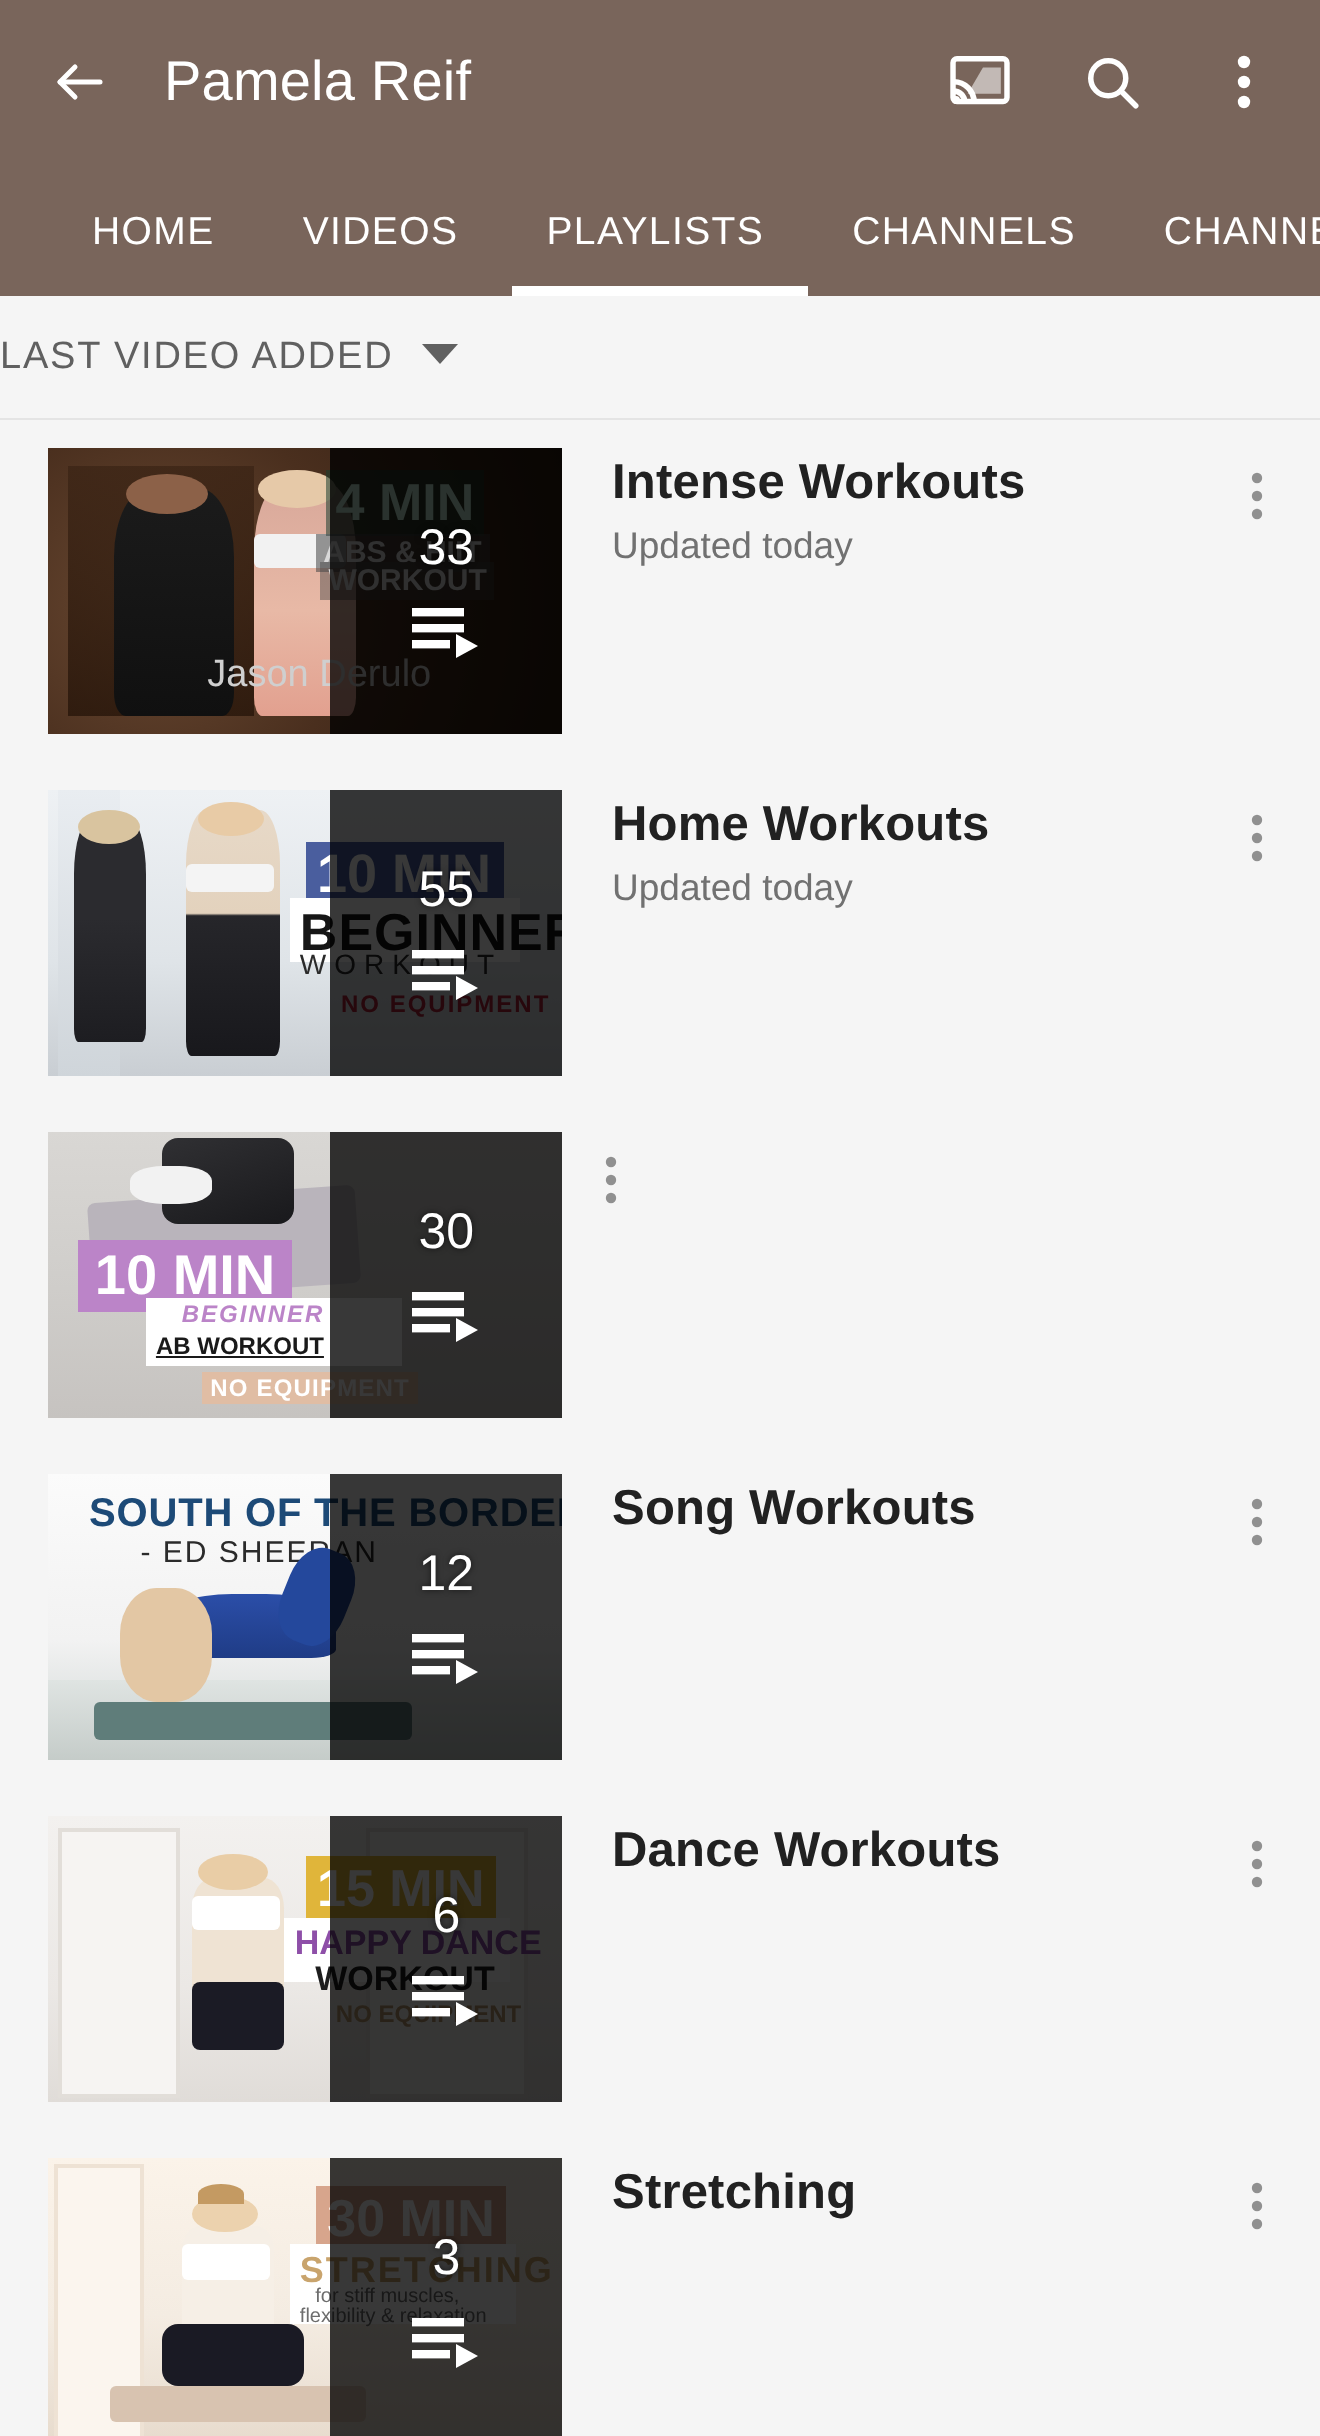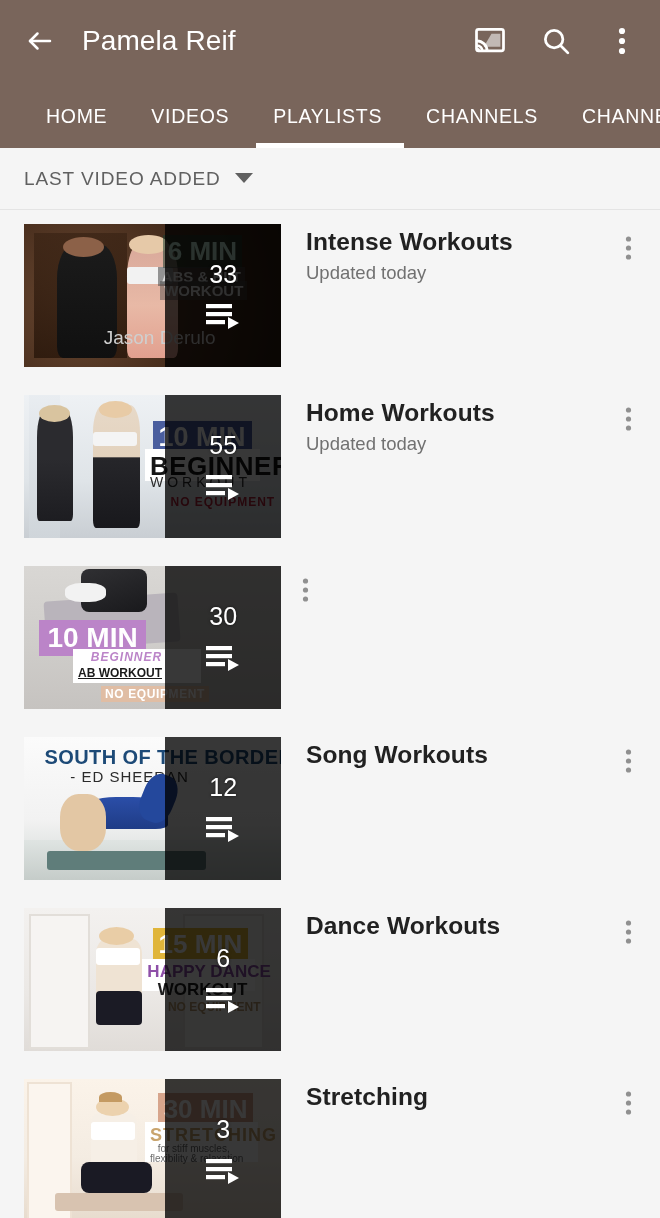--- a/index.html
+++ b/index.html
@@ -98,21 +98,20 @@
     width: 148px;
     height: 5px;
     background: #ffffff;
   }
 
   
   .sortbar {
     height: 62px;
     display: flex;
     align-items: center;
-    padding-left: 24px;
     box-sizing: border-box;
     background: #f5f5f5;
     border-bottom: 1px solid #e4e4e4;
     cursor: pointer;
   }
   .sortbar-label {
     color: #606060;
     font-size: 19px;
     font-weight: 500;
     letter-spacing: .9px;
@@ -300,21 +299,21 @@
           <div style="position:absolute;left:15%;top:9%;width:16%;height:14%;
                       background:#8c6148;border-radius:50%;"></div>
           <div style="position:absolute;left:40%;top:12%;width:20%;height:82%;
                       background:linear-gradient(180deg,#d8a89a 0%,#e8b9a6 55%,#e2a08f 100%);
                       border-radius:30% 30% 8% 8%;"></div>
           <div style="position:absolute;left:41%;top:8%;width:15%;height:13%;
                       background:#e6c9a8;border-radius:50%;"></div>
           <div style="position:absolute;left:40%;top:30%;width:18%;height:12%;
                       background:#f2f2f2;border-radius:3px;"></div>
           <div class="ph-label" style="left:54%;top:8%;font-size:26px;color:#bfe2cf;
-                      background:rgba(28,62,48,.55);padding:1px 5px;">6 MIN</div>
+                      background:rgba(28,62,48,.55);padding:1px 5px;">4 MIN</div>
           <div class="ph-label" style="left:52%;top:30%;font-size:15px;color:#d8d8d8;
                       background:rgba(70,70,70,.55);padding:1px 4px;">ABS &amp; HIIT</div>
           <div class="ph-label" style="left:53%;top:40%;font-size:15px;color:#d8d8d8;
                       background:rgba(70,70,70,.45);padding:1px 4px;">WORKOUT</div>
           <div class="ph-label" style="left:31%;top:72%;font-size:19px;color:#cfcfcf;font-weight:400;">Jason Derulo</div>
         </div>
         <div class="thumb-overlay">
           <span class="thumb-count">33</span>
           <span class="pl-icon">
             <svg width="34" height="26" viewBox="0 0 34 26">

